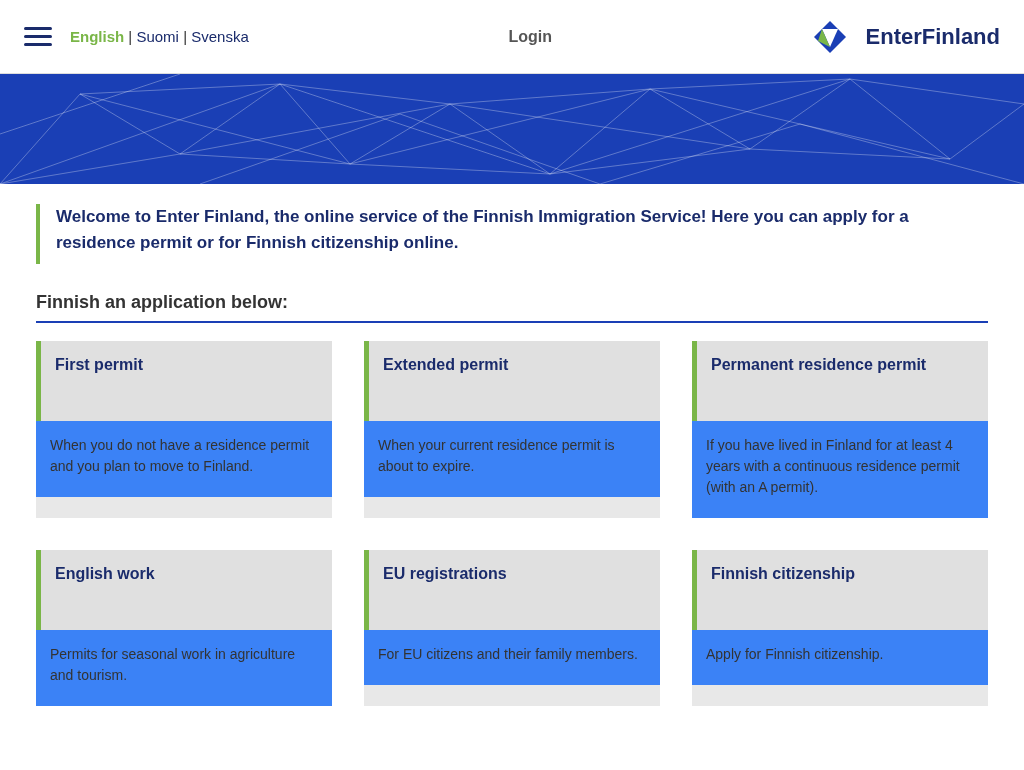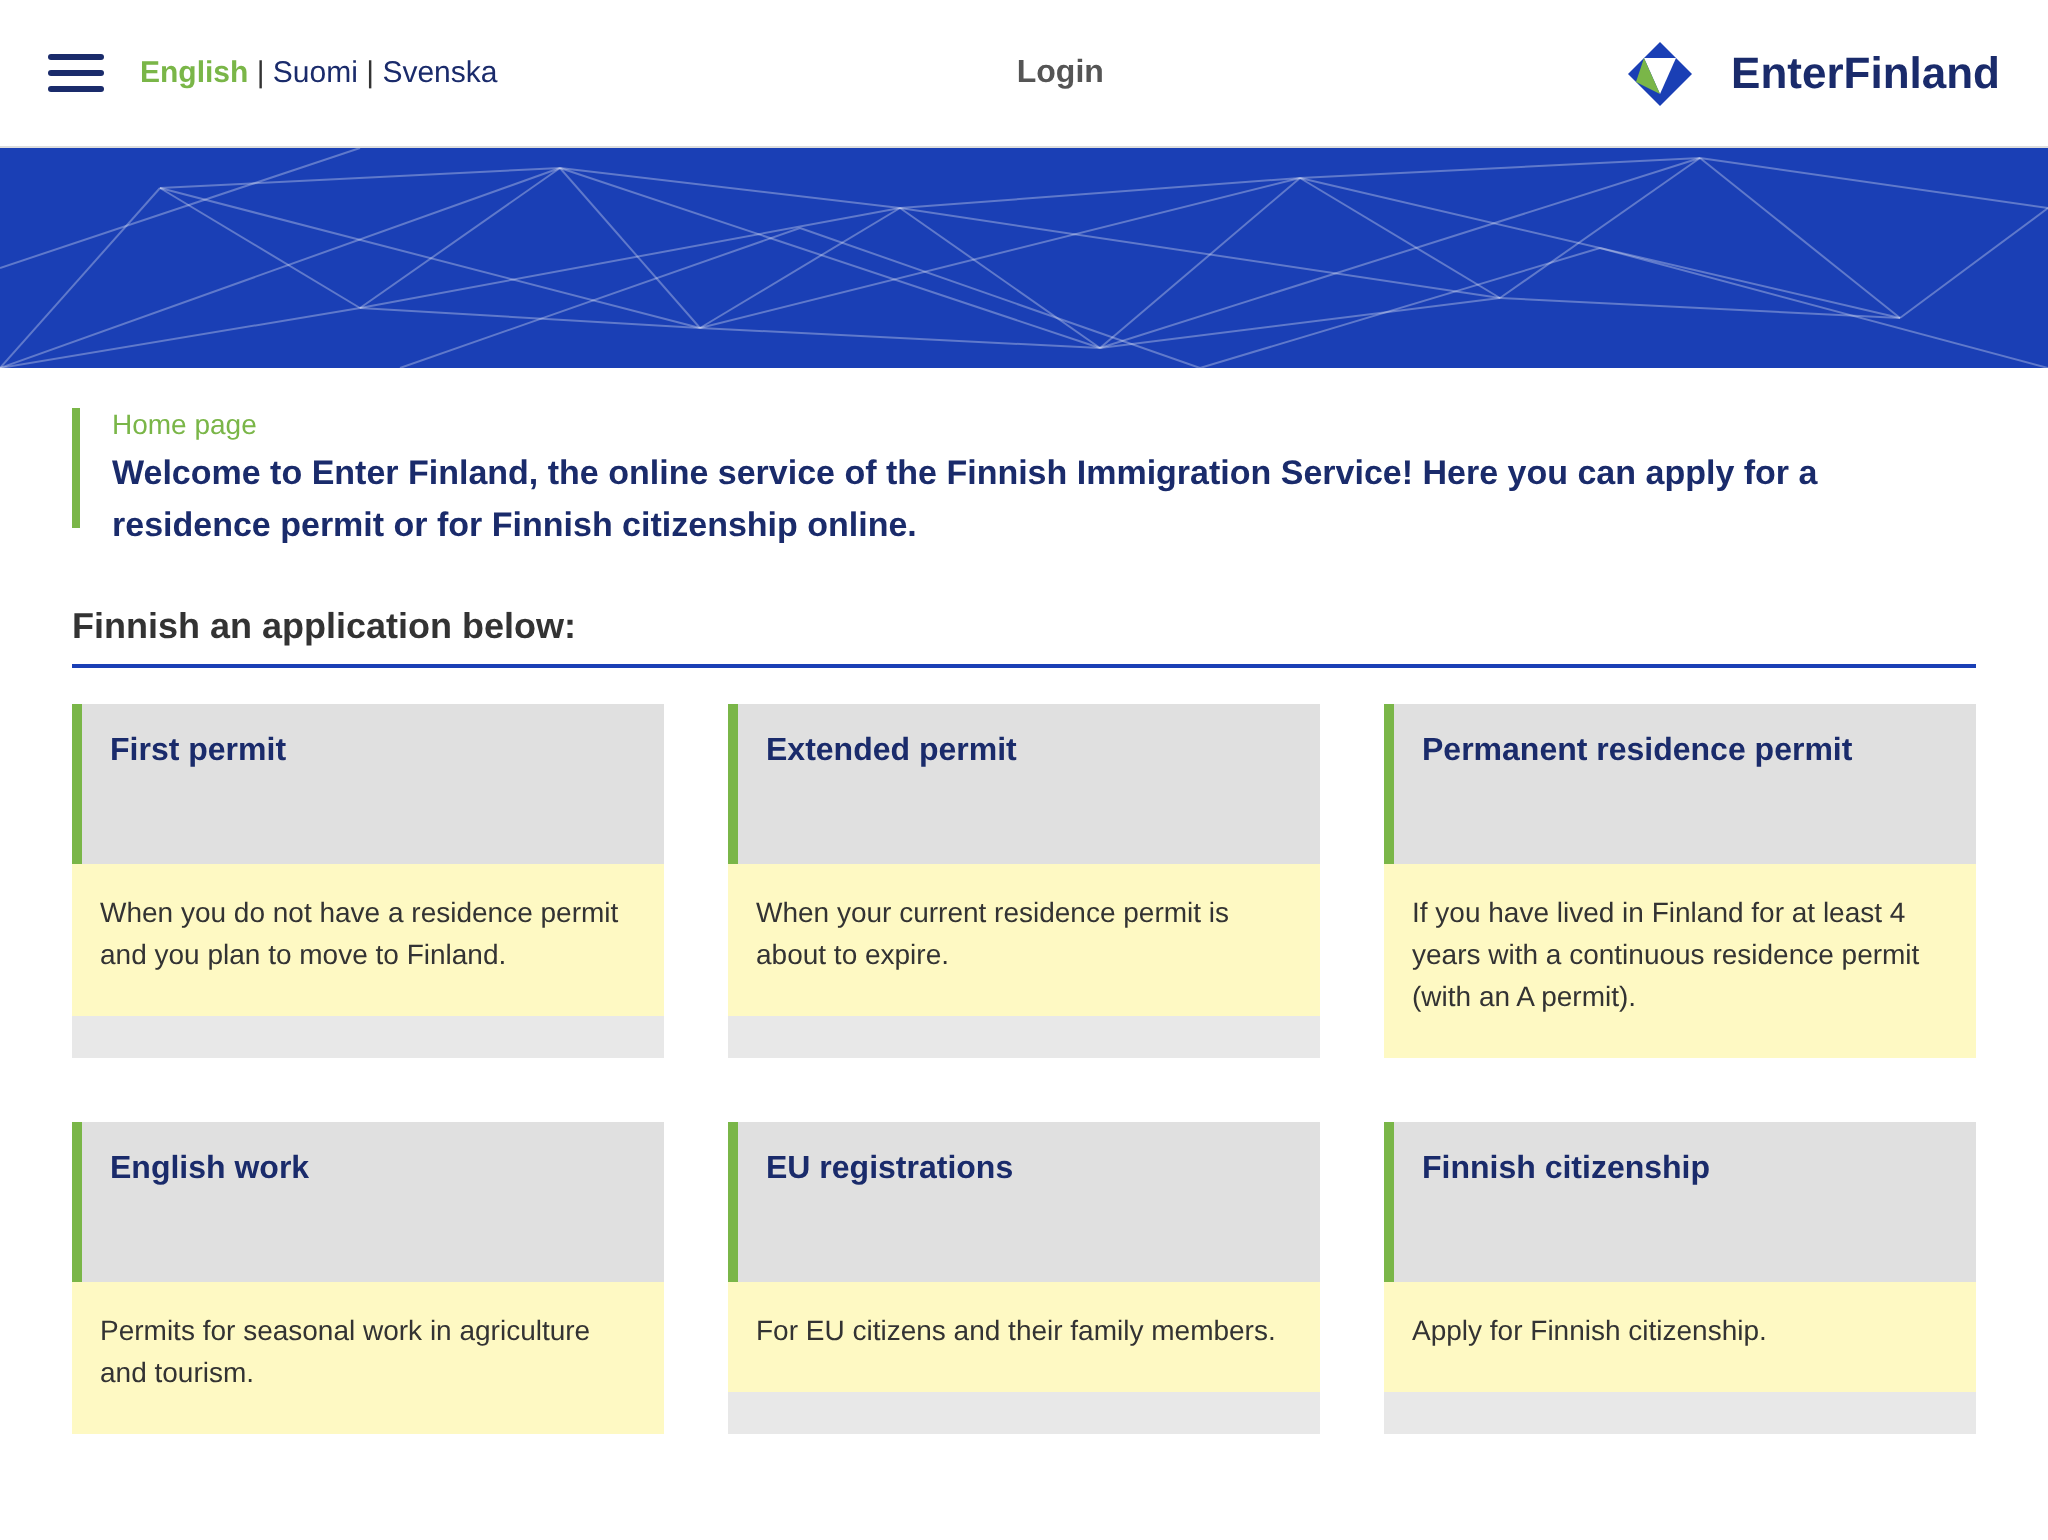--- a/index.html
+++ b/index.html
@@ -101,21 +101,21 @@
       font-size: 16px;
       font-weight: bold;
       color: #1a2b6b;
       line-height: 1.3;
     }
     .card-body {
       padding: 14px 14px 20px 14px;
       font-size: 14px;
       color: #333;
       line-height: 1.5;
-      background: #fef9c3;
+      background: #3b82f6;
     }
   </style>
 </head>
 <body>
 
 <header class="header">
   <div class="header-left">
     <div class="hamburger">
       <span></span>
         <span></span>
@@ -182,21 +182,20 @@
         <line x1="600" y1="110" x2="800" y2="50"></line>
       <line x1="800" y1="50" x2="1024" y2="110"></line>
     </g>
   </svg>
 </div>
 
 <main class="content-area">
   <div class="breadcrumb-row">
     <div class="breadcrumb-bar"></div>
     <div>
-      <a href="#" class="breadcrumb-link">Home page</a>
       <p class="welcome-text">Welcome to Enter Finland, the online service of the Finnish Immigration Service! Here you can apply for a residence permit or for Finnish citizenship online.</p>
     </div>
   </div>
 
   <h2 class="choose-heading">Finnish an application below:</h2>
 
   <div class="cards-grid" id="cards-container">
   <div class="card">
     <div class="card-header">
       <div class="card-title">First permit</div>

